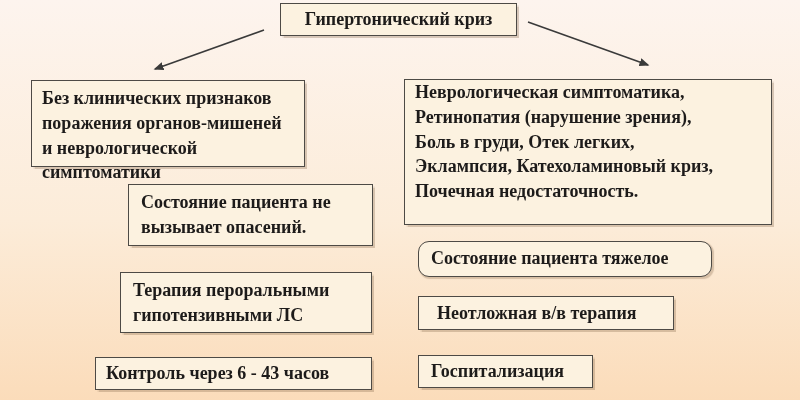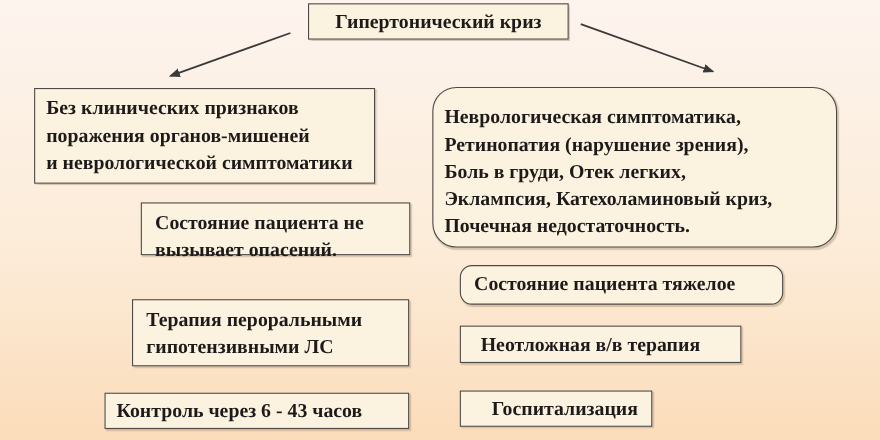--- a/index.html
+++ b/index.html
@@ -29,28 +29,28 @@
     box-shadow: 1.5px 1.5px 1px rgba(130, 100, 70, 0.30);
     color: #1d1b1a;
     font-weight: bold;
     font-size: 18px;
     line-height: 1.38;
     white-space: pre-line;
     padding: 6px 10px;
   }
 
   .n-title  { left: 280px; top: 3px;   width: 237px; height: 33px; text-align: center; padding: 3px 6px; }
-  .n-lcrit  { left: 31px;  top: 80px;  width: 310px; height: 87px; padding: 5px 10px; }
-  .n-rcrit  { left: 393px; top: 79px;  width: 368px; height: 146px; padding: 14px 10px; border-radius: 22px; }
-  .n-lstat  { left: 128px; top: 184px; width: 245px; height: 48px; padding: 5px 12px; }
+  .n-lcrit  { left: 31px;  top: 80px;  width: 274px; height: 87px; padding: 5px 10px; }
+  .n-rcrit  { left: 404px; top: 79px;  width: 368px; height: 146px; padding: 0 10px; }
+  .n-lstat  { left: 128px; top: 184px; width: 245px; height: 62px; padding: 5px 12px; }
   .n-lther  { left: 120px; top: 272px; width: 252px; height: 61px; padding: 5px 12px; }
   .n-lout   { left: 95px;  top: 357px; width: 277px; height: 33px; padding: 3px 10px; }
   .n-rstat  { left: 418px; top: 241px; width: 294px; height: 36px; padding: 4px 12px; border-radius: 11px; }
   .n-rther  { left: 418px; top: 296px; width: 256px; height: 34px; padding: 4px 18px; }
-  .n-rout   { left: 418px; top: 355px; width: 175px; height: 33px; padding: 3px 12px; text-align: right; }
+  .n-rout   { left: 418px; top: 355px; width: 175px; height: 33px; padding: 3px 12px; }
 </style>
 </head>
 <body>
 
 <div class="canvas">
 
   <svg class="arrows" viewBox="0 0 800 400" xmlns="http://www.w3.org/2000/svg" aria-hidden="true">
     <defs>
       <marker id="ah" markerWidth="11" markerHeight="9" refX="8.5" refY="4" orient="auto" markerUnits="userSpaceOnUse">
         <path d="M0,0 L10,4 L0,8 z" fill="#3a3a3a"></path>

